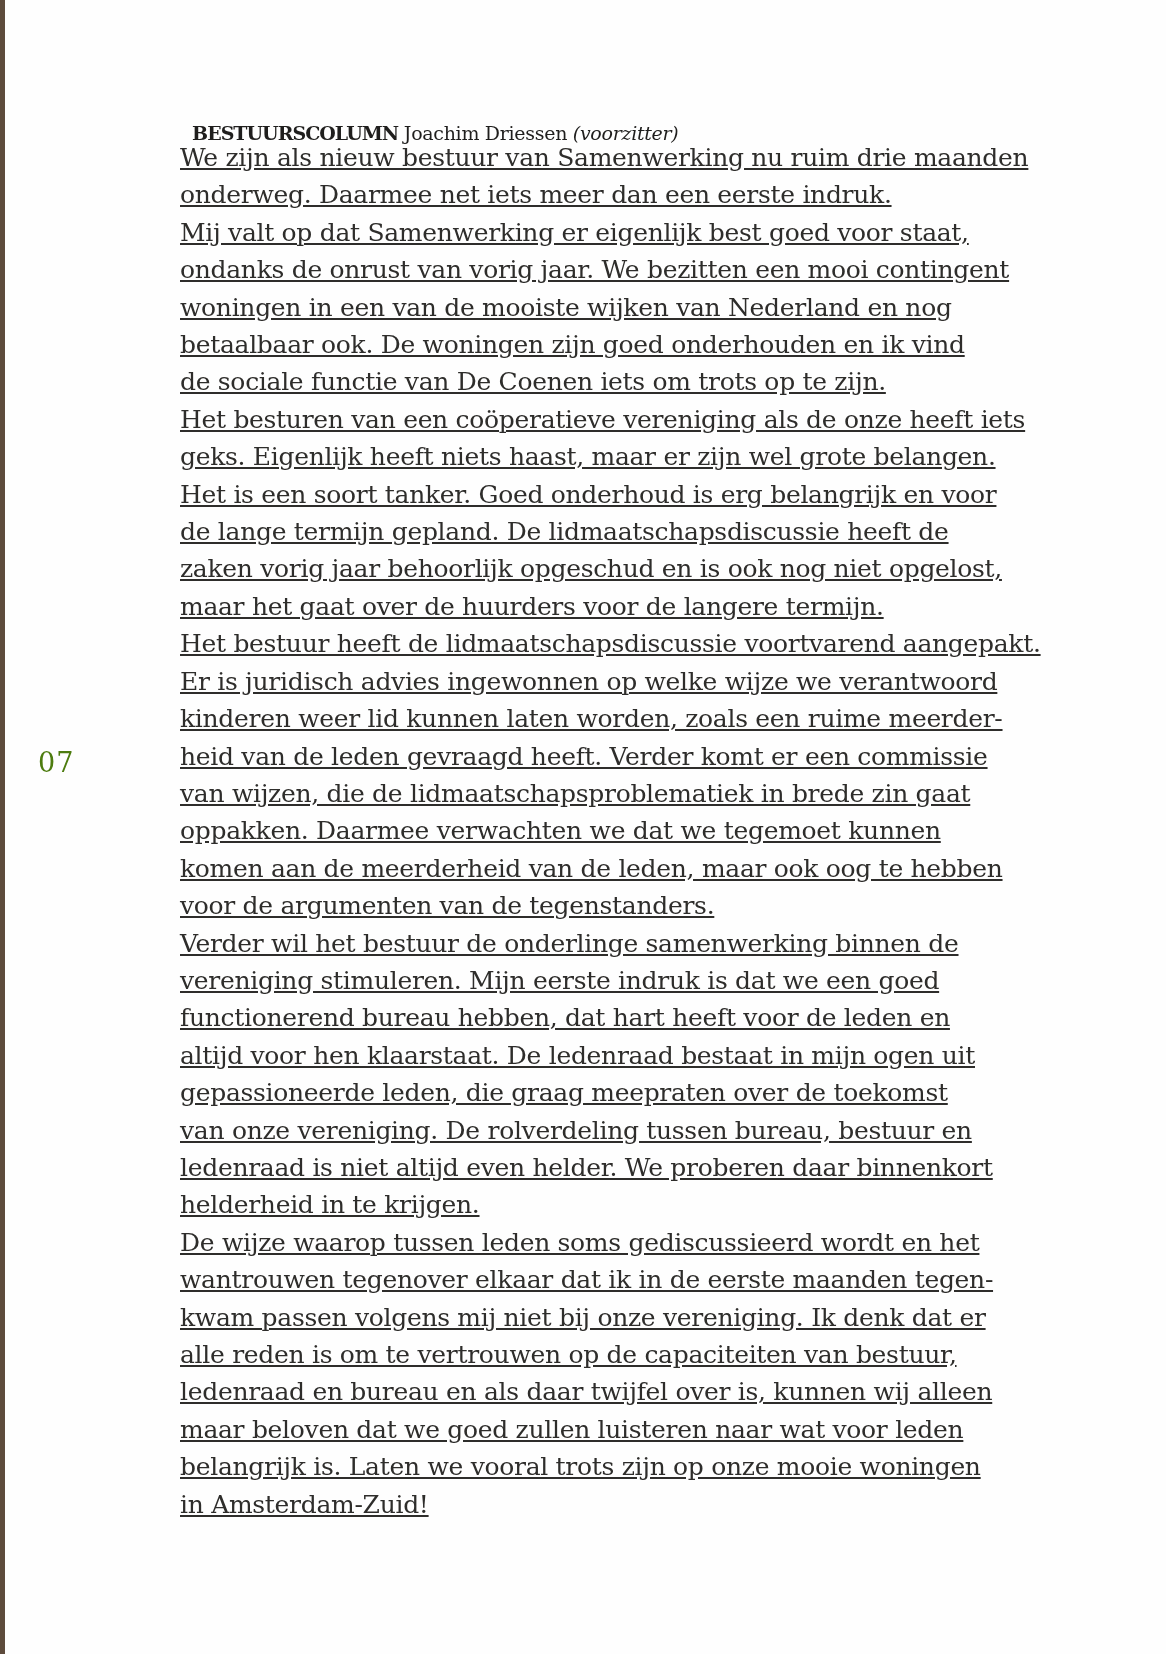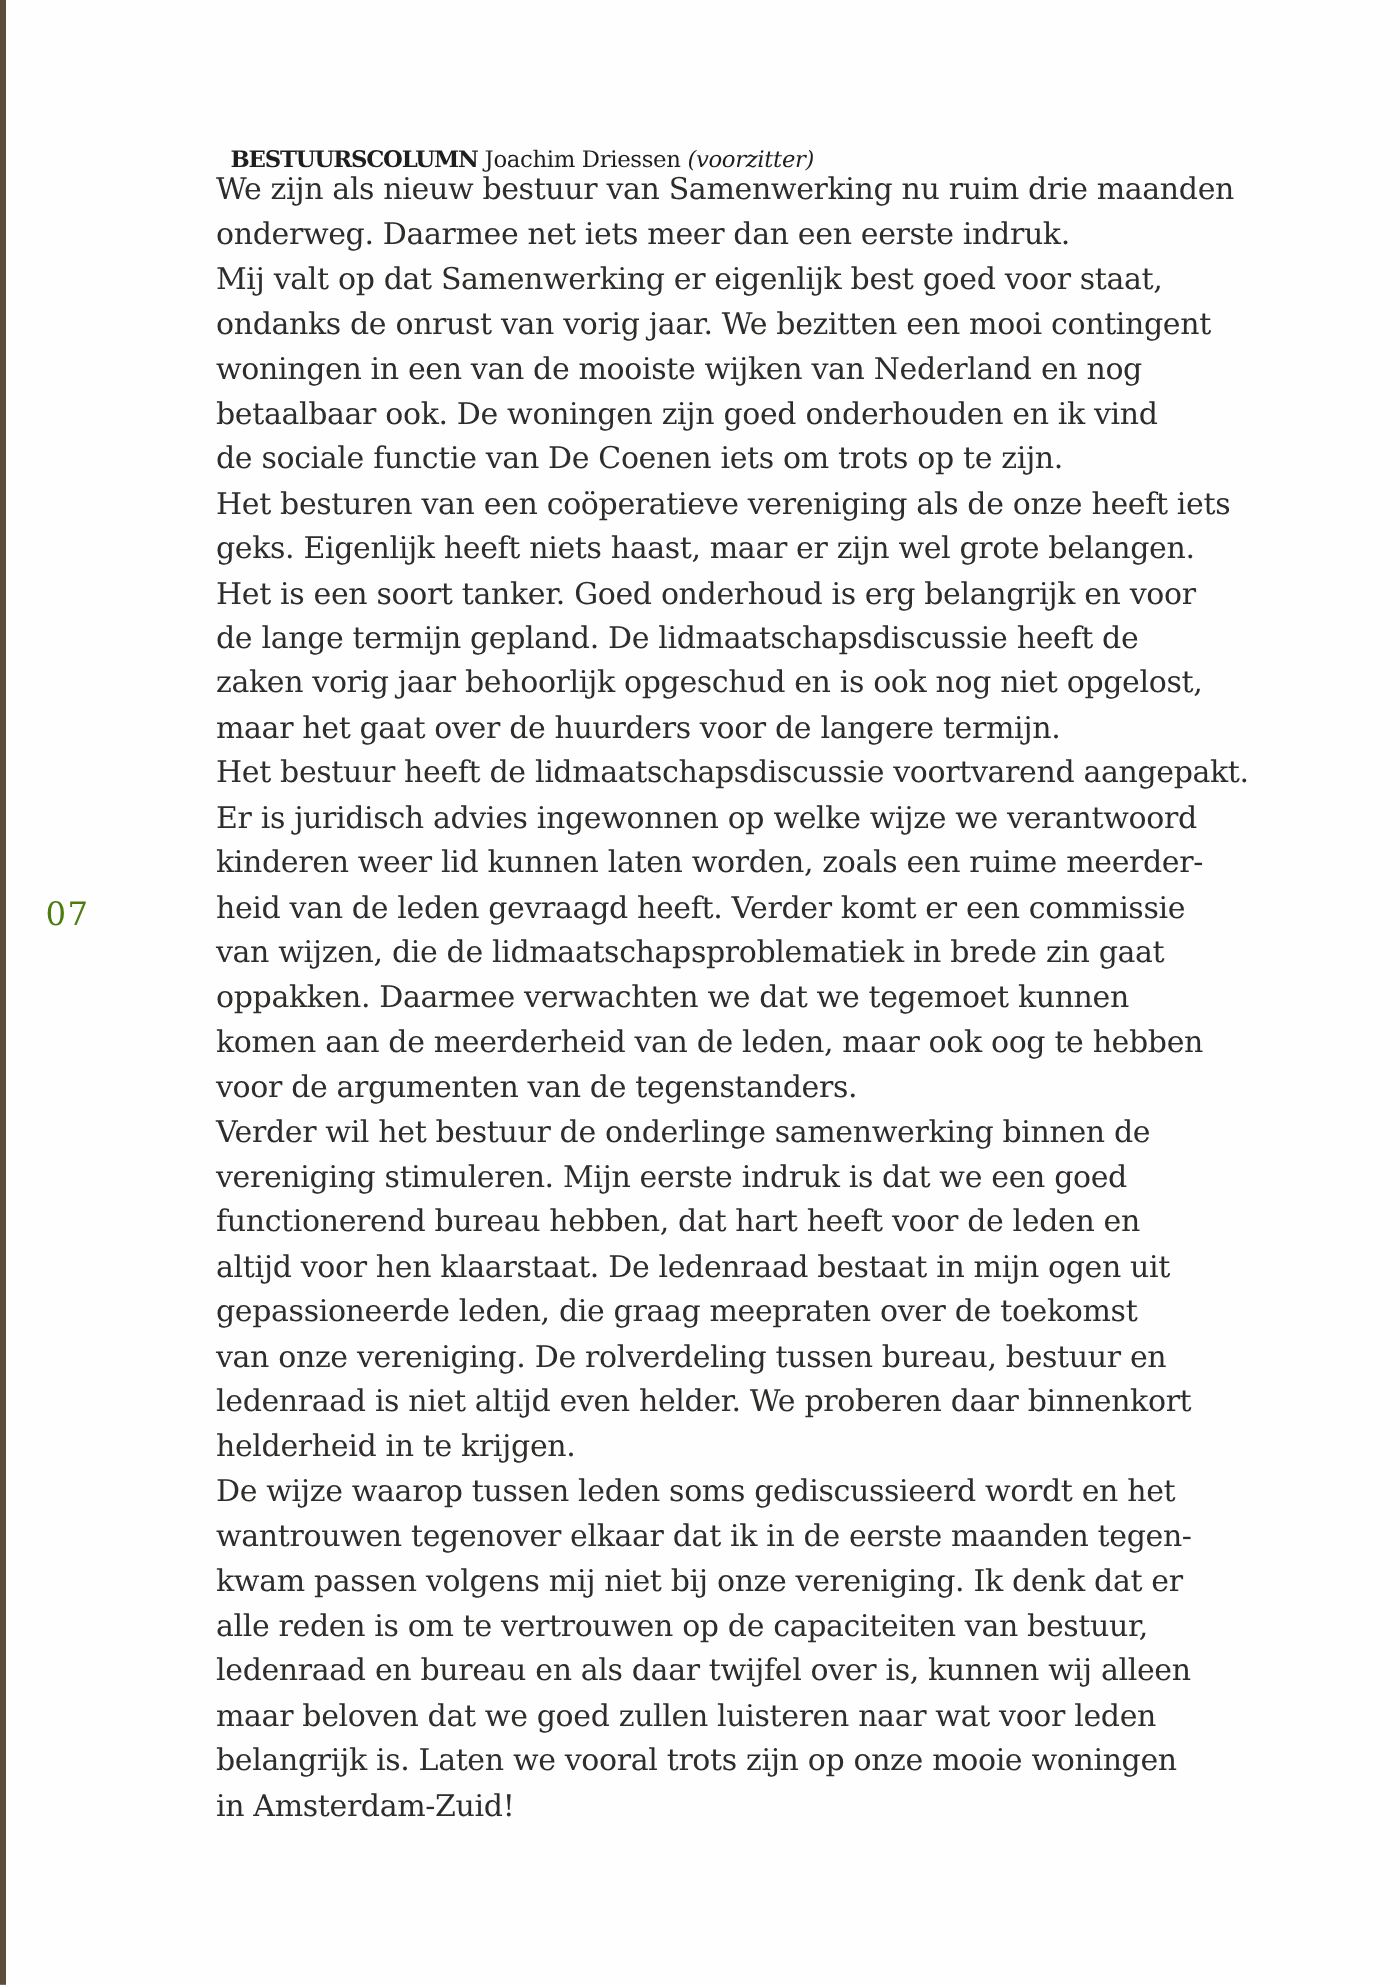--- a/index.html
+++ b/index.html
@@ -65,21 +65,21 @@
 <body>
 
 <div class="edge-bar" style="background-color: rgb(93, 75, 60);"></div>
 
 <div class="page-number" style="color: #4d7c0f;">07</div>
 
 <div class="article-heading">
   <span class="heading-label">BESTUURSCOLUMN</span><span class="heading-author"> Joachim Driessen </span><span class="heading-role">(voorzitter)</span>
 </div>
 
-<div class="article-body" style="color: rgb(46, 45, 43);">We zijn als nieuw bestuur van Samenwerking nu ruim drie maanden
+<div class="article-body" style="color: rgb(46, 45, 43); text-decoration: underline;">We zijn als nieuw bestuur van Samenwerking nu ruim drie maanden
 onderweg. Daarmee net iets meer dan een eerste indruk.
 Mij valt op dat Samenwerking er eigenlijk best goed voor staat,
 ondanks de onrust van vorig jaar. We bezitten een mooi contingent
 woningen in een van de mooiste wijken van Nederland en nog
 betaalbaar ook. De woningen zijn goed onderhouden en ik vind
 de sociale functie van De Coenen iets om trots op te zijn.
 Het besturen van een coöperatieve vereniging als de onze heeft iets
 geks. Eigenlijk heeft niets haast, maar er zijn wel grote belangen.
 Het is een soort tanker. Goed onderhoud is erg belangrijk en voor
 de lange termijn gepland. De lidmaatschapsdiscussie heeft de

